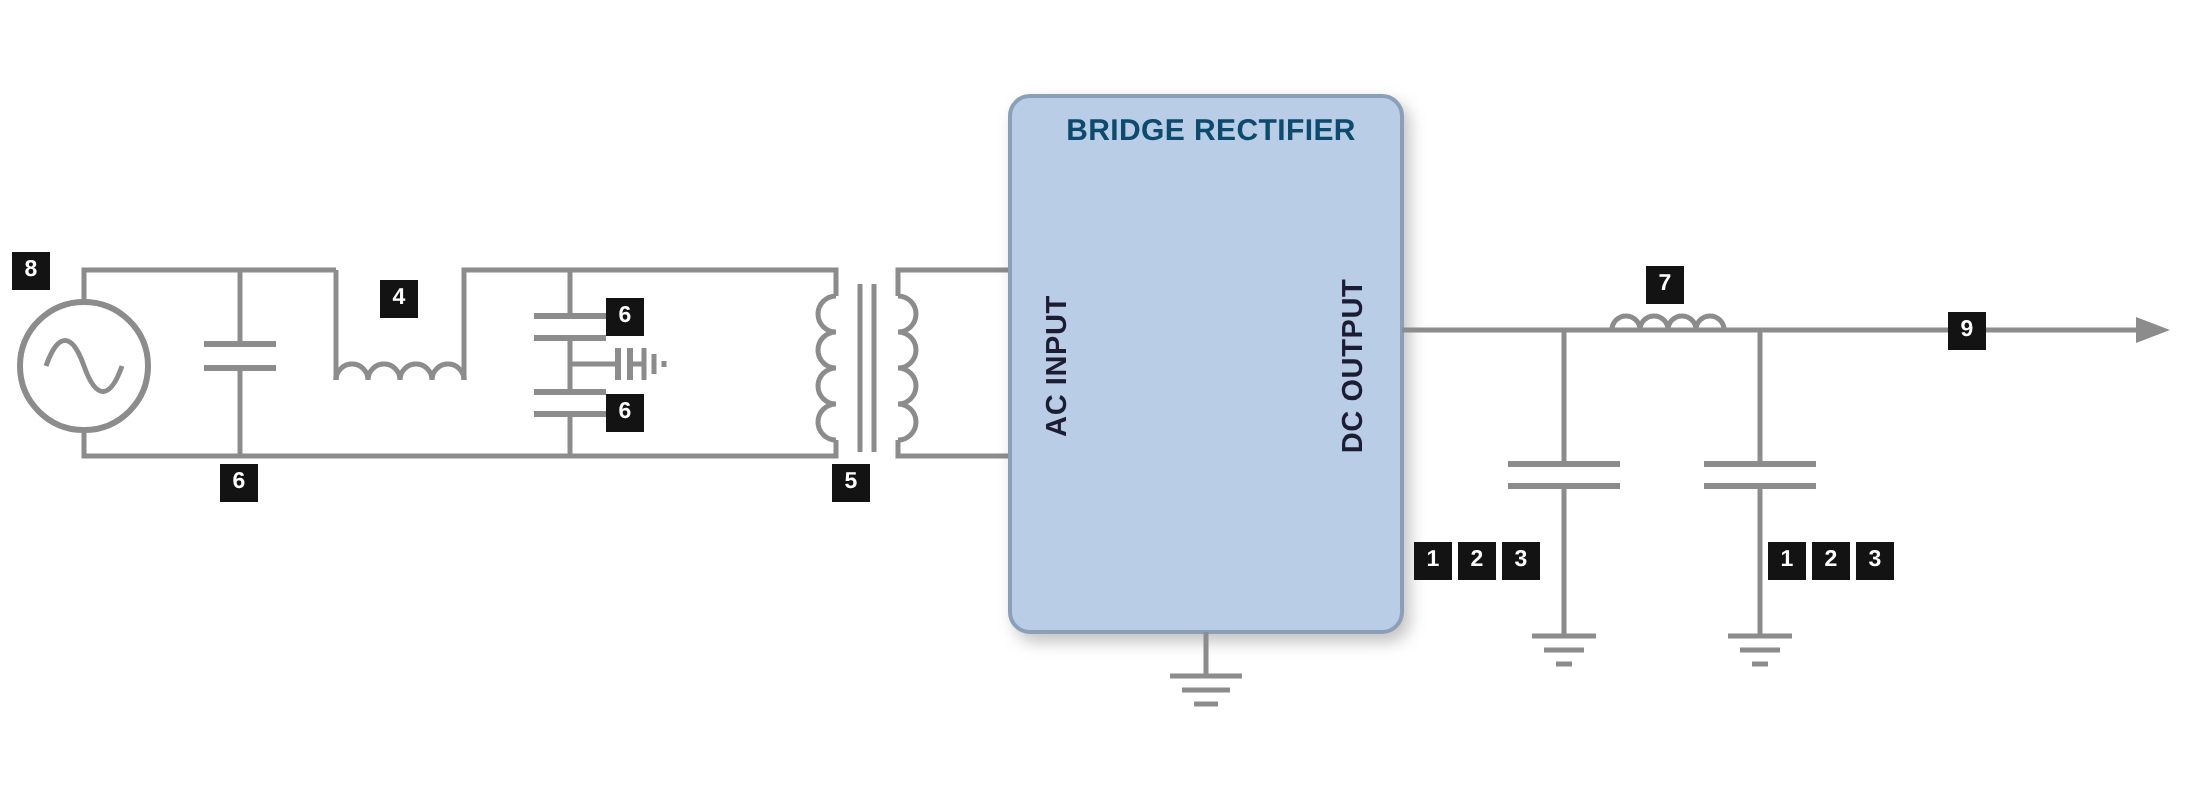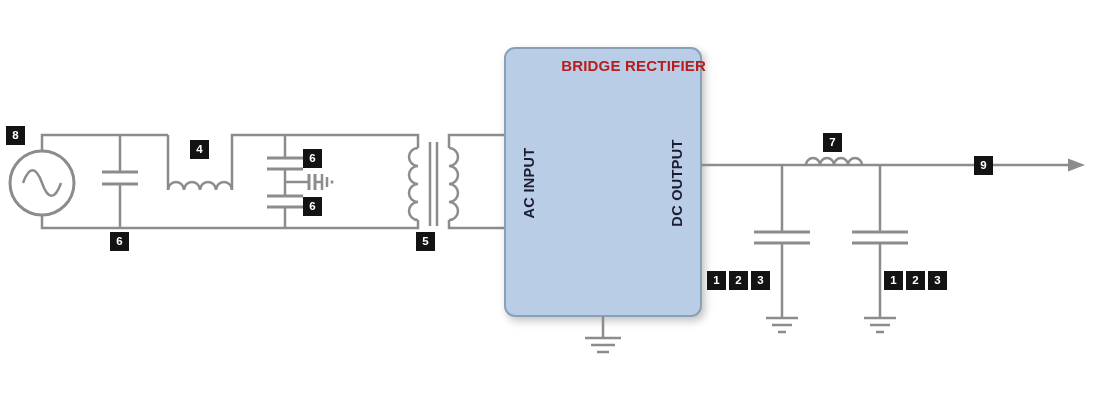--- a/index.html
+++ b/index.html
@@ -10,22 +10,22 @@
   }
   .stage { position:absolute; left:0; top:0; width:1100px; height:400px; }
   .chip {
     position:absolute; width:19px; height:19px;
     background:#131313; color:#ffffff;
     font-size:11.5px; font-weight:bold; text-align:center; line-height:19px;
     z-index:5;
   }
   .box-title {
     position:absolute; left:505px; top:57px; width:201px;
-    text-align:right; font-size:15px; font-weight:bold;
-    color:#b91c1c; letter-spacing:0.2px; z-index:4;
+    text-align:center; font-size:15px; font-weight:bold;
+    color:#0c4a6e; letter-spacing:0.2px; z-index:4;
   }
   .vtext {
     position:absolute;
     transform:translate(-50%,-50%) rotate(-90deg);
     white-space:nowrap; font-weight:bold; font-size:14.5px;
     color:#1c1c33; letter-spacing:0.3px; z-index:4;
   }
   .vtext.ac { left:529px; top:183px; }
   .vtext.dc { left:677px; top:183px; }
 </style>

